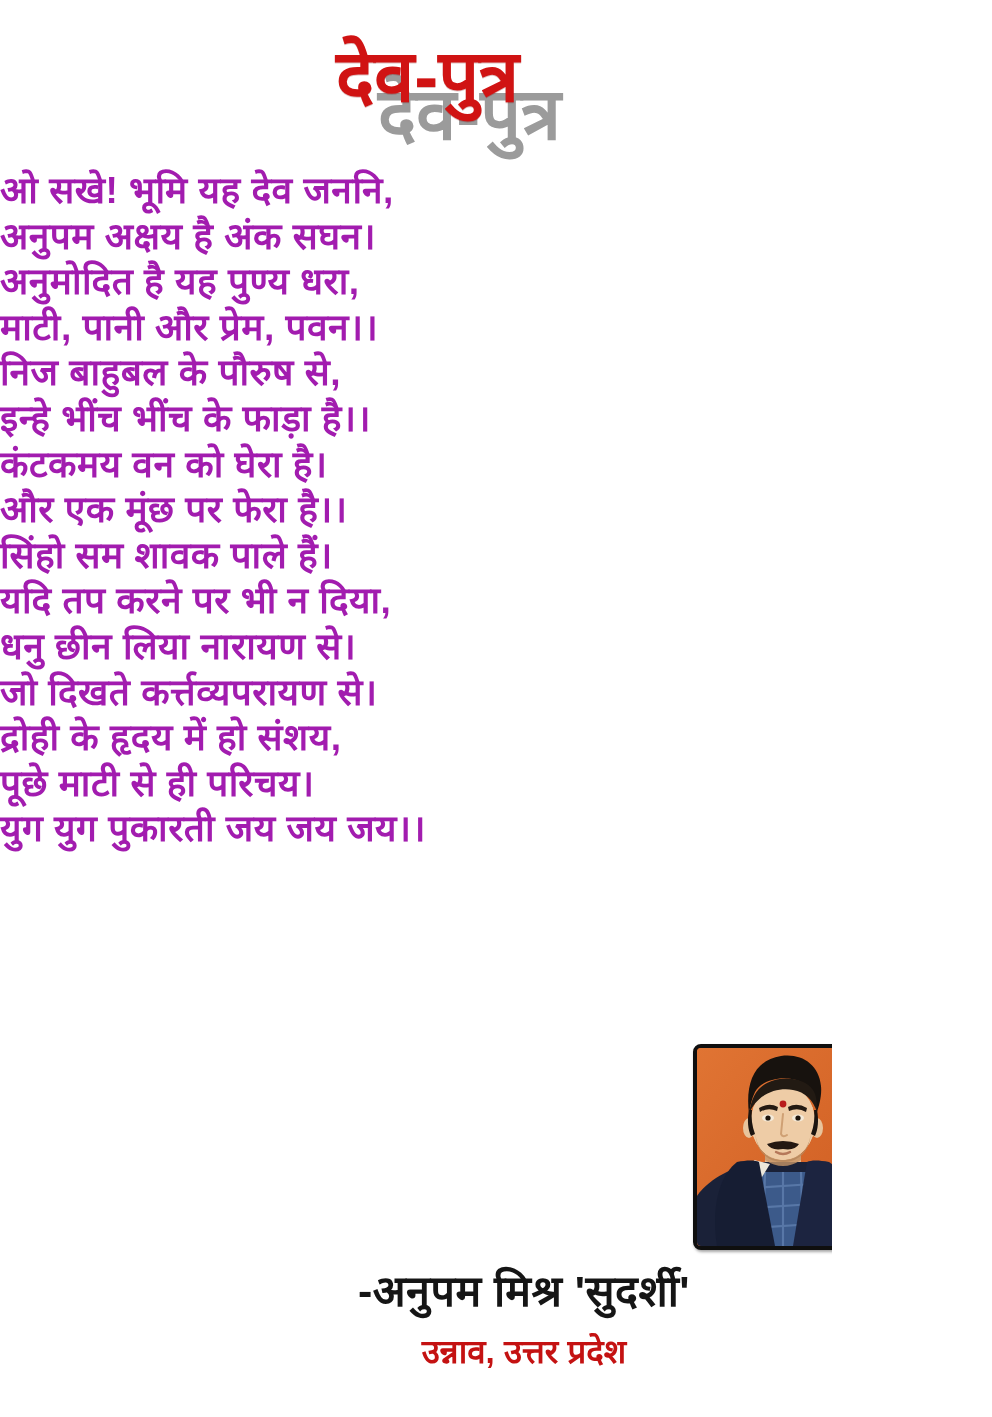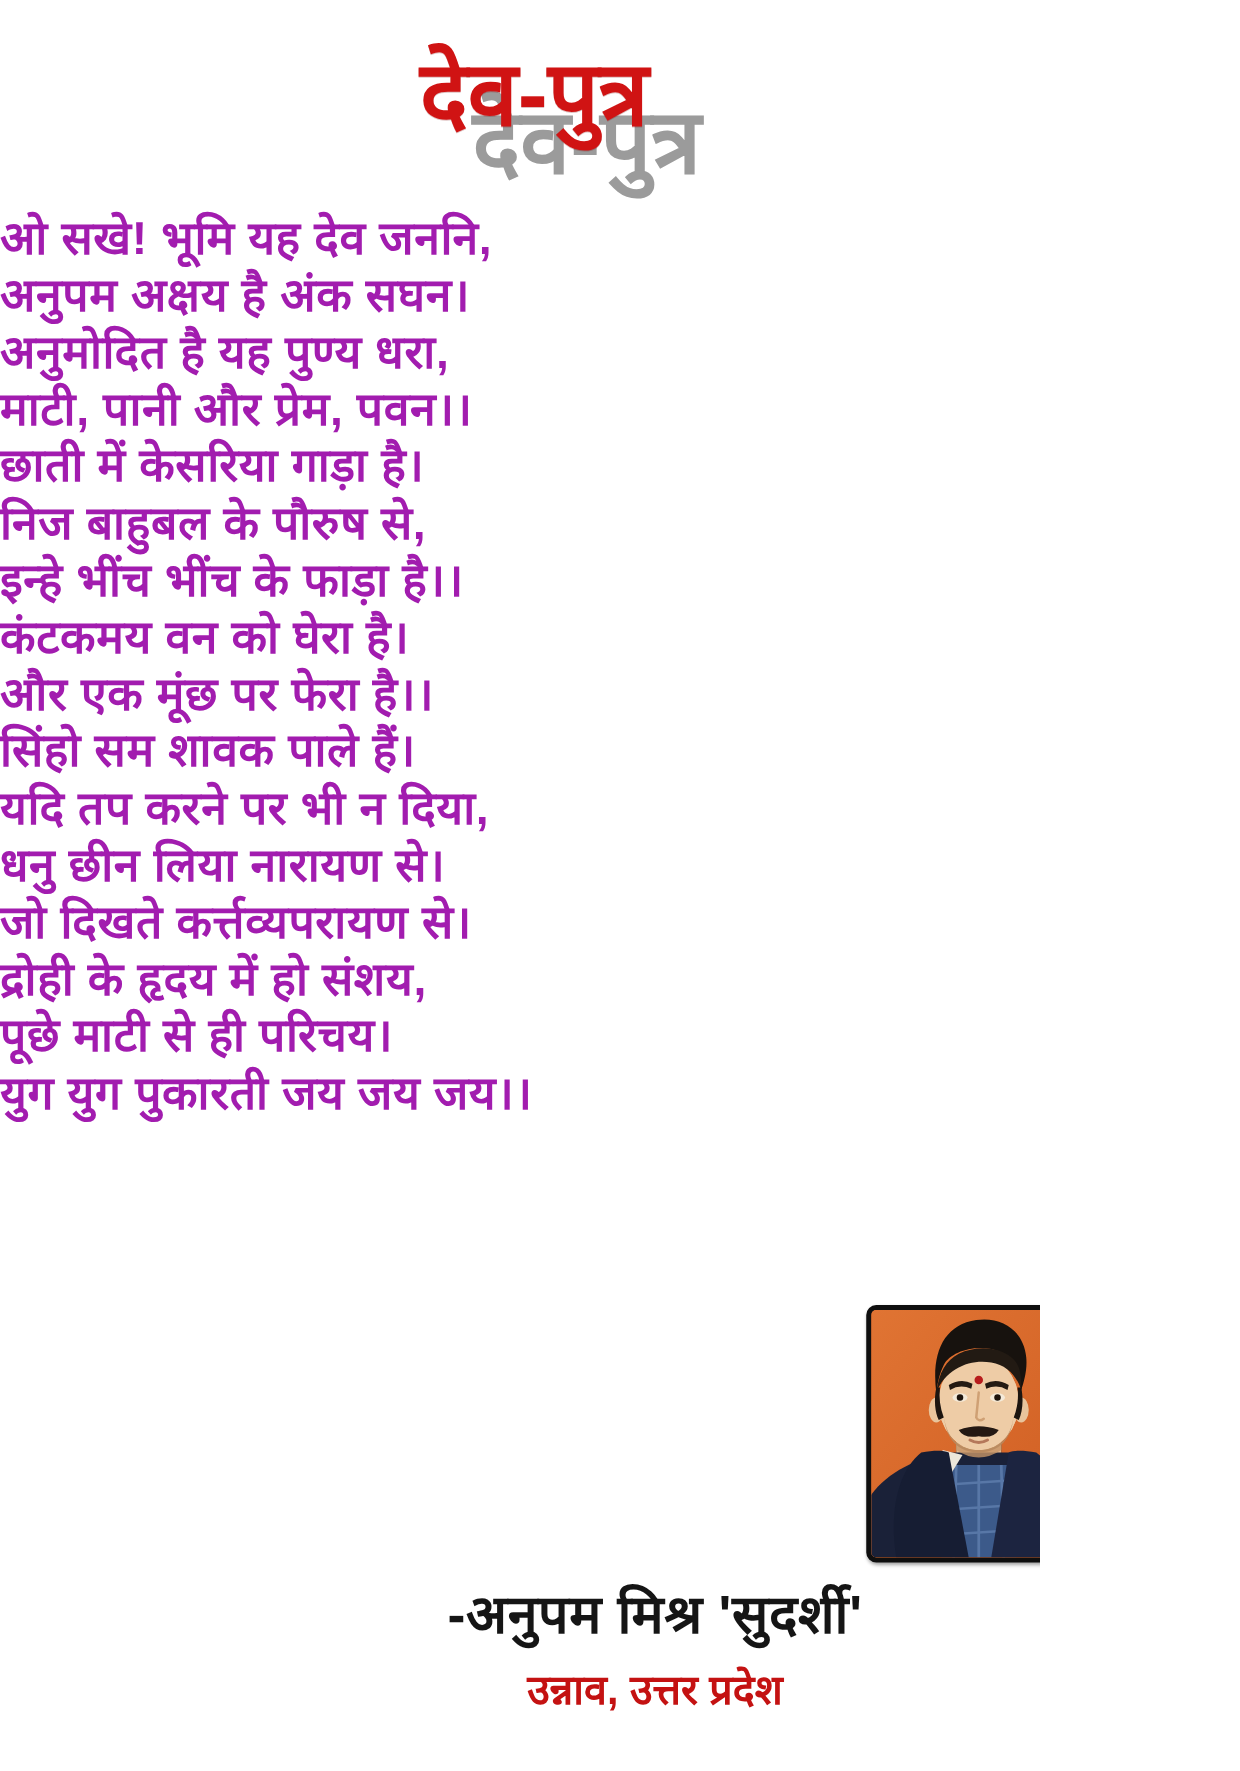--- a/index.html
+++ b/index.html
@@ -67,21 +67,20 @@
   <div class="title-wrap">
     <span class="title-shadow">देव-पुत्र</span>
     <span class="title-main">देव-पुत्र</span>
   </div>
 
   <div class="poem">
     <div class="line">ओ सखे! भूमि यह देव जननि,</div>
     <div class="line">अनुपम अक्षय है अंक सघन।</div>
     <div class="line">अनुमोदित है यह पुण्य धरा,</div>
     <div class="line">माटी, पानी और प्रेम, पवन।।</div>
-    <div class="line">छाती में केसरिया गाड़ा है।</div>
     <div class="line">निज बाहुबल के पौरुष से,</div>
     <div class="line">इन्हे भींच भींच के फाड़ा है।।</div>
     <div class="line">कंटकमय वन को घेरा है।</div>
     <div class="line">और एक मूंछ पर फेरा है।।</div>
     <div class="line">सिंहो सम शावक पाले हैं।</div>
     <div class="line">यदि तप करने पर भी न दिया,</div>
     <div class="line">धनु छीन लिया नारायण से।</div>
     <div class="line">जो दिखते कर्त्तव्यपरायण से।</div>
     <div class="line">द्रोही के हृदय में हो संशय,</div>
     <div class="line">पूछे माटी से ही परिचय।</div>

